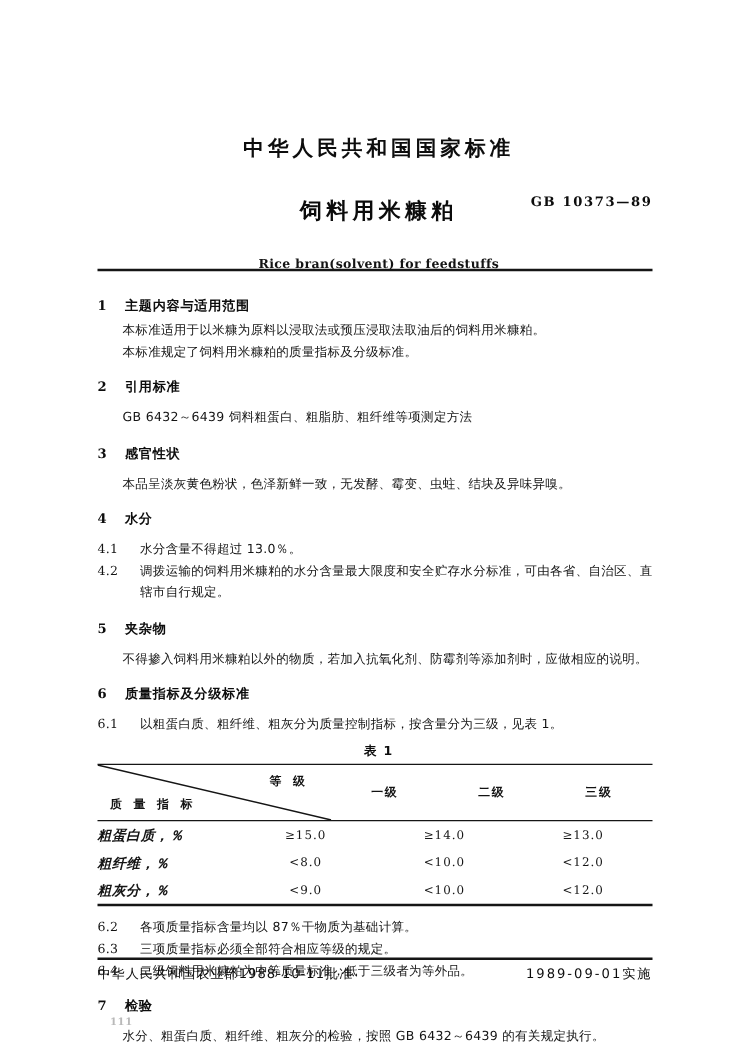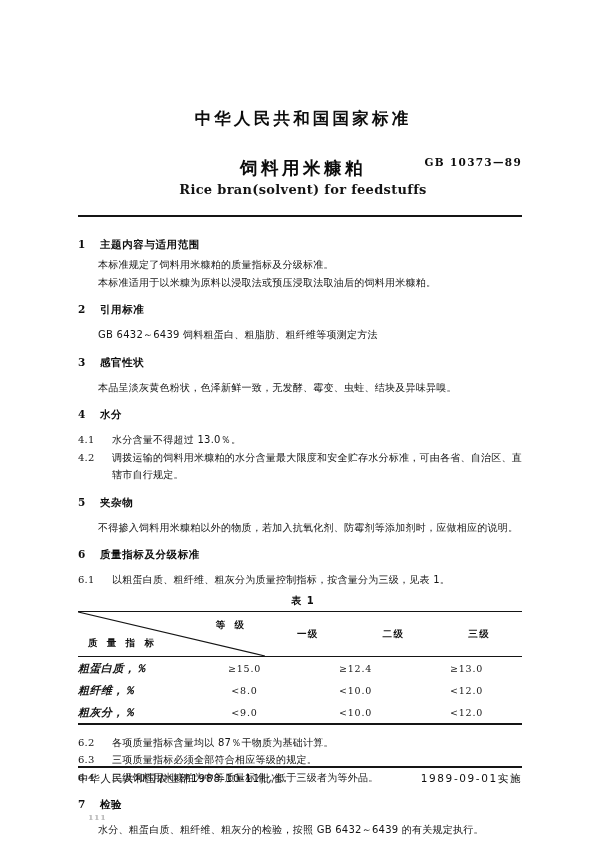--- a/index.html
+++ b/index.html
@@ -43,24 +43,24 @@
     text-align: center;
     font-size: 17.5px;
     font-weight: bold;
     letter-spacing: 3.5px;
     margin-top: 26px;
     margin-left: 6px;
     color: #0b0b0b;
   }
   .doc-subtitle-en {
     text-align: center;
-    font-size: 13px;
+    font-size: 10px;
     font-weight: bold;
     letter-spacing: 0.3px;
-    margin-top: 2px;
+    margin-top: 26px;
     margin-left: 6px;
     color: #141414;
     font-family: "DejaVu Serif", "Liberation Serif", serif;
   }
   .std-number {
     position: absolute;
     right: 0;
     top: 48px;
     font-size: 10.5px;
     font-weight: bold;
@@ -283,22 +283,22 @@
     <div class="std-number">GB  10373—89</div>
   </div>
 
   <div class="rule-top"></div>
 
   <div class="content">
 
     <div class="sec-head">
       <span class="num">1</span><span>主题内容与适用范围</span>
     </div>
+    <p class="para indent">本标准适用于以米糠为原料以浸取法或预压浸取法取油后的饲料用米糠粕。</p>
     <p class="para indent">本标准规定了饲料用米糠粕的质量指标及分级标准。</p>
-    <p class="para indent">本标准适用于以米糠为原料以浸取法或预压浸取法取油后的饲料用米糠粕。</p>
 
     <div class="sec-head">
       <span class="num">2</span><span>引用标准</span>
     </div>
     <div class="gap-sm"></div>
     <p class="para ref-indent">GB 6432～6439   饲料粗蛋白、粗脂肪、粗纤维等项测定方法</p>
 
     <div class="sec-head">
       <span class="num">3</span><span>感官性状</span>
     </div>
@@ -354,21 +354,21 @@
           <td class="grade-col">三级</td>
         </tr>
       </tbody>
         </table>
       <div class="tbl-mid-line"></div>
       <table class="qtable">
         <tbody>
             <tr class="body-row">
           <td class="row-label">粗蛋白质，％</td>
           <td class="row-val">≥15.0</td>
-          <td class="row-val">≥12.4</td>
+          <td class="row-val">≥14.0</td>
           <td class="row-val">≥13.0</td>
         </tr>
         <tr class="body-row">
           <td class="row-label">粗纤维，％</td>
           <td class="row-val">&lt;8.0</td>
           <td class="row-val">&lt;10.0</td>
           <td class="row-val">&lt;12.0</td>
         </tr>
         <tr class="body-row">
           <td class="row-label">粗灰分，％</td>

